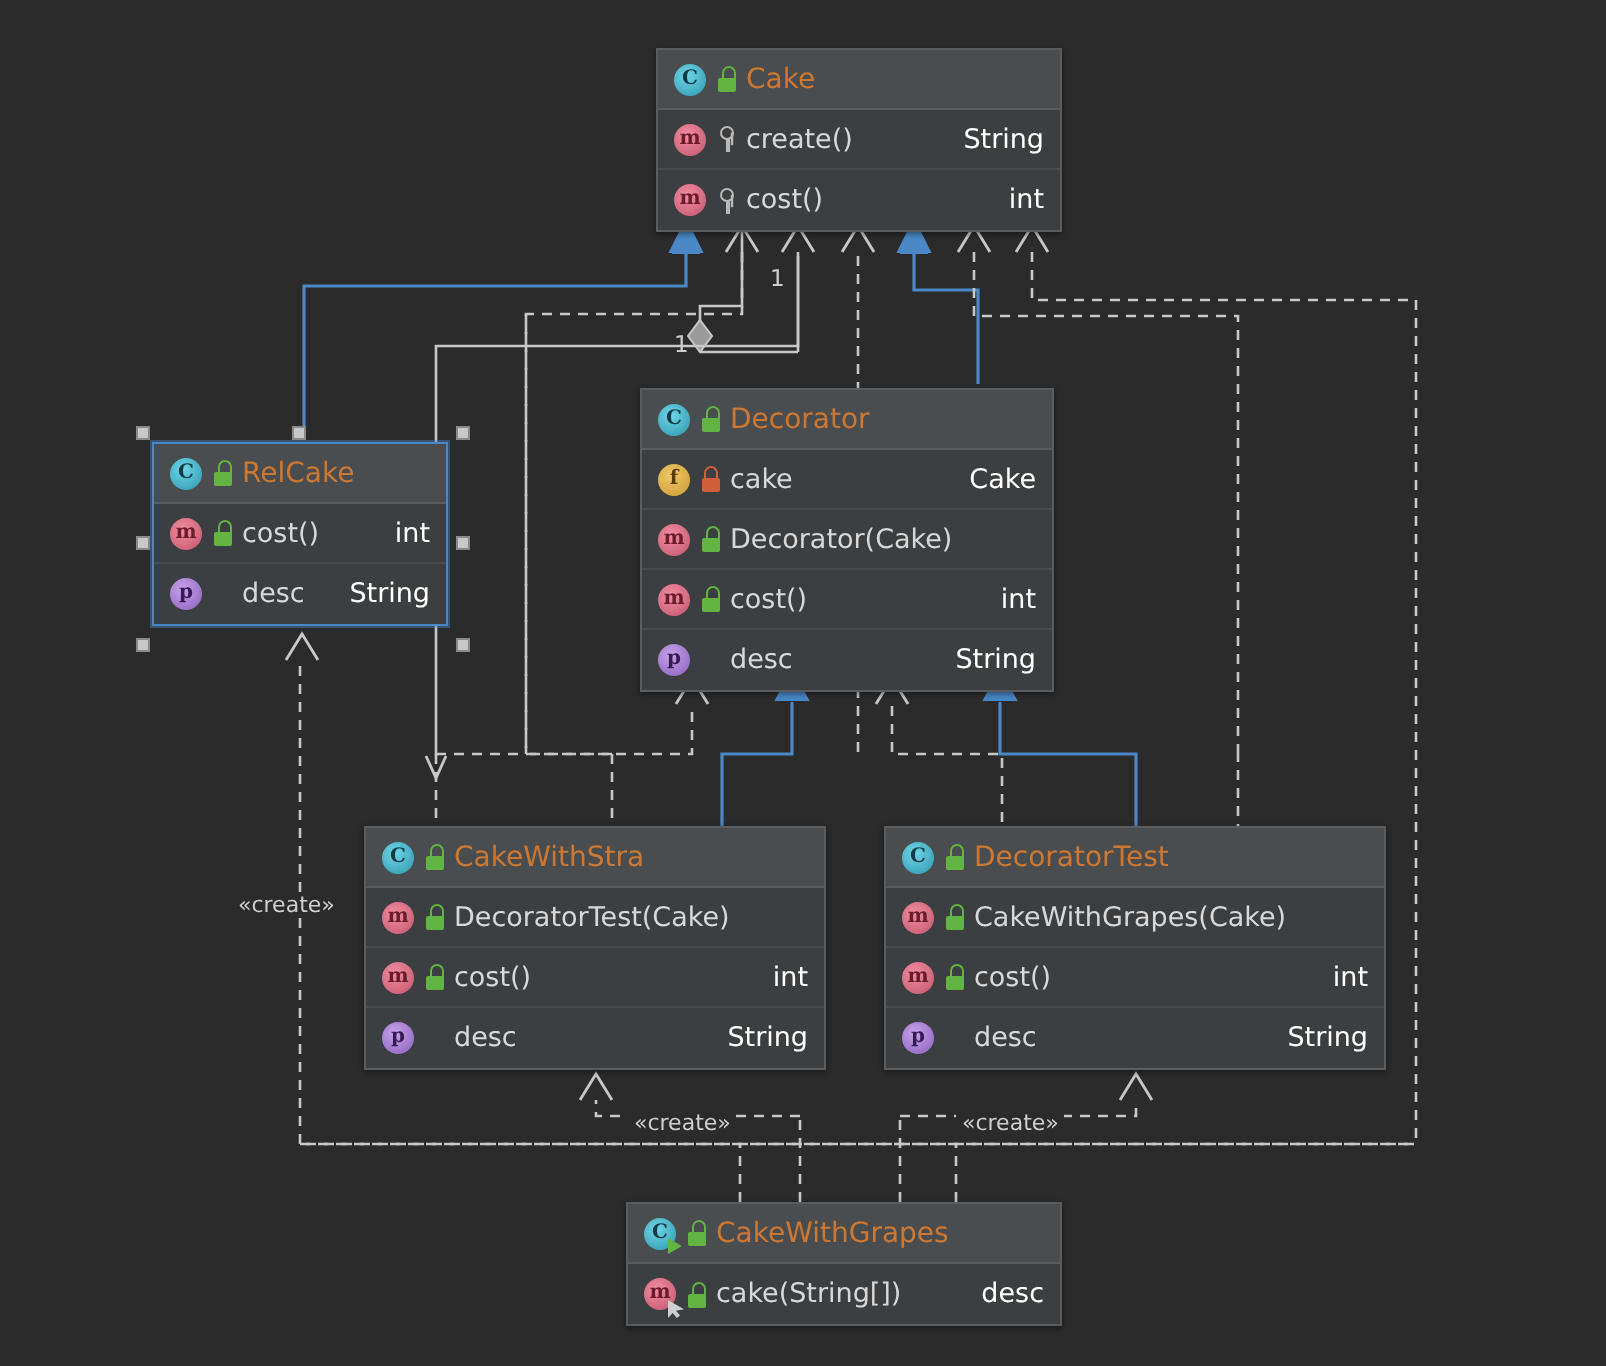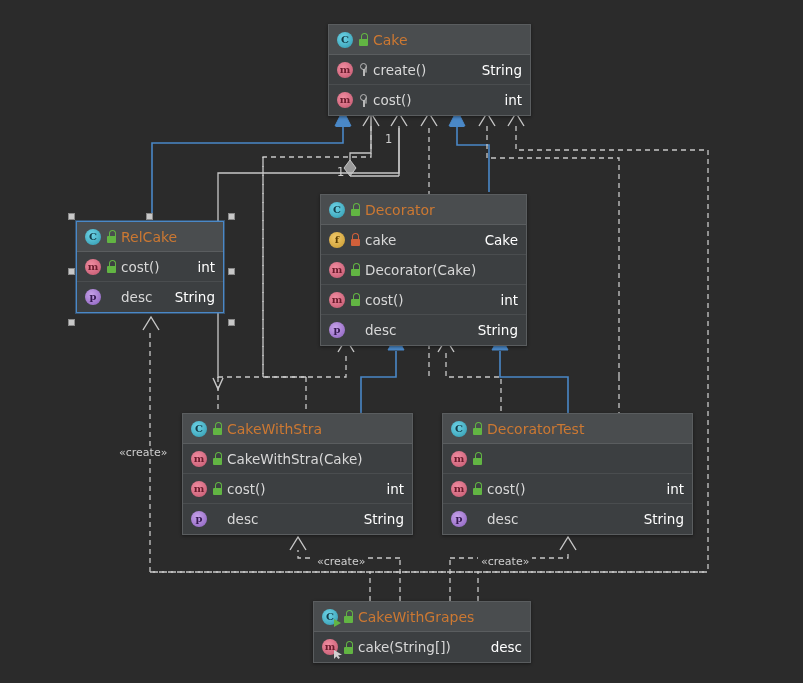--- a/index.html
+++ b/index.html
@@ -318,21 +318,21 @@
 
   <div class="uml-class" style="left:182px;top:413px;width:231px;">
     <div class="cls-header">
       <span class="ico ico-circle ico-class">C</span>
       <span class="vis vis-pub"></span>
       <span class="title">CakeWithStra</span>
     </div>
     <div class="cls-row">
       <span class="ico ico-circle ico-method">m</span>
       <span class="vis vis-pub"></span>
-      <span class="mname">CakeWithStra(Cake)</span>
+      <span class="mname">DecoratorTest(Cake)</span>
       <span class="mtype"></span>
     </div>
     <div class="cls-row">
       <span class="ico ico-circle ico-method">m</span>
       <span class="vis vis-pub"></span>
       <span class="mname">cost()</span>
       <span class="mtype">int</span>
     </div>
     <div class="cls-row">
       <span class="ico ico-circle ico-prop">p</span>
@@ -344,20 +344,21 @@
 
   <div class="uml-class" style="left:442px;top:413px;width:251px;">
     <div class="cls-header">
       <span class="ico ico-circle ico-class">C</span>
       <span class="vis vis-pub"></span>
       <span class="title">DecoratorTest</span>
     </div>
     <div class="cls-row">
       <span class="ico ico-circle ico-method">m</span>
       <span class="vis vis-pub"></span>
+      <span class="mname">CakeWithGrapes(Cake)</span>
       <span class="mtype"></span>
     </div>
     <div class="cls-row">
       <span class="ico ico-circle ico-method">m</span>
       <span class="vis vis-pub"></span>
       <span class="mname">cost()</span>
       <span class="mtype">int</span>
     </div>
     <div class="cls-row">
       <span class="ico ico-circle ico-prop">p</span>

